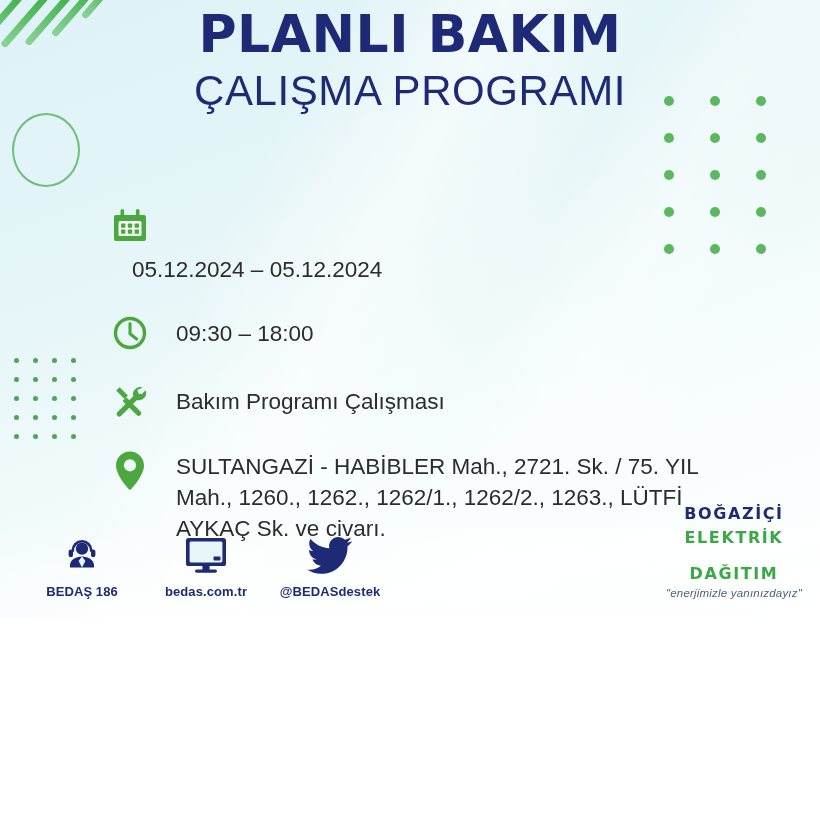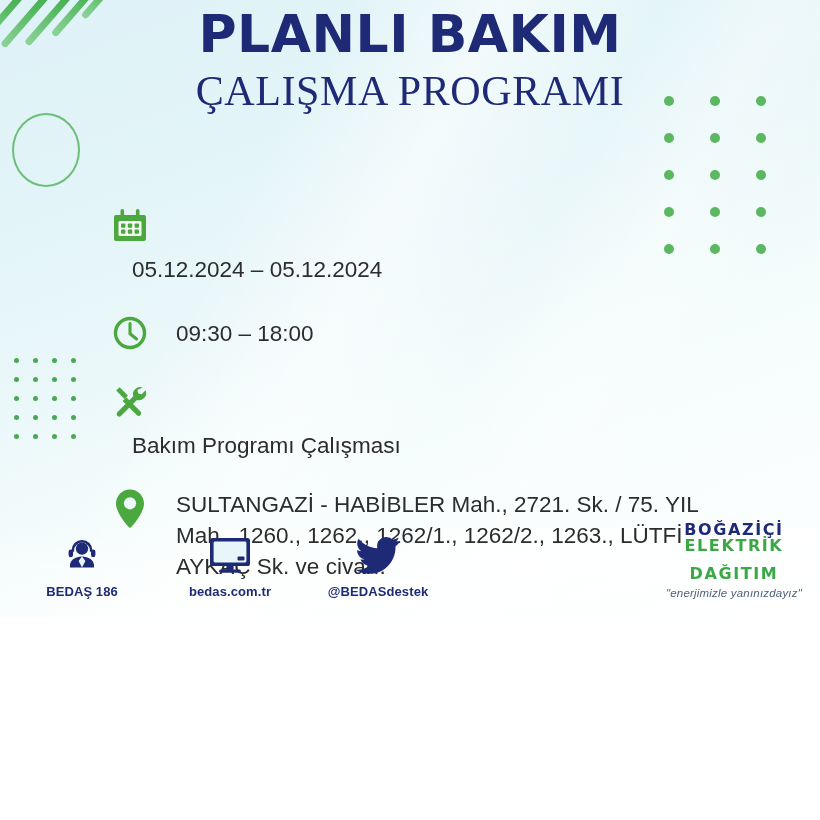--- a/index.html
+++ b/index.html
@@ -116,21 +116,21 @@
     font-family: "DejaVu Sans", sans-serif;
     font-weight: 700;
     font-size: 51px;
     letter-spacing: 0.5px;
     color: #1f2a77;
     line-height: 1.06;
     margin: 0;
     transform: scaleX(1.02);
   }
   .subtitle {
-    font-family: Liberation Serif, serif;
+    font-family: Liberation Sans, sans-serif;
     font-weight: 400;
     font-size: 42px;
     letter-spacing: 0.6px;
     color: #1f2a77;
     line-height: 1.1;
     margin: 6px 0 12px 0;
   }
 
   
   .info {
@@ -155,31 +155,31 @@
   .row .txt {
     font-family: "Liberation Sans", sans-serif;
     font-size: 22.5px;
     color: #2c2c2c;
     line-height: 1.38;
     padding-top: 7px;
     padding-left: 24px;
   }
   .row-date   { margin-bottom: 26px; flex-direction: column; }
   .row-time   { margin-bottom: 24px; }
-  .row-work   { margin-bottom: 26px; flex-direction: column; }
+  .row-work   { margin-bottom: 26px; }
   .row-loc .txt { padding-top: 2px; max-width: 600px; }
 
   
   .footer {
     position: absolute;
     left: 34px;
     bottom: 18px;
     display: flex;
     align-items: flex-end;
-    gap: 52px;
+    gap: 28px;
   }
   .fitem {
     display: flex;
     flex-direction: column;
     align-items: center;
     width: 96px;
   }
   .fitem .fic {
     height: 44px;
     display: flex;
@@ -204,22 +204,22 @@
     line-height: 1;
   }
   .logo .l1, .logo .l2, .logo .l3 {
     font-family: "DejaVu Sans", sans-serif;
     font-weight: 700;
     font-size: 16px;
     letter-spacing: 1.6px;
     display: block;
   }
   .logo .l1 { color: #1f2a77; }
-  .logo .l2 { color: #3aa845; margin-top: 0; }
-  .logo .l3 { color: #3aa845; margin-top: 12px; }
+  .logo .l2 { color: #3aa845; margin-top: 8px; }
+  .logo .l3 { color: #3aa845; margin-top: 20px; }
   .logo .tag {
     display: block;
     margin-top: 6px;
     font-style: italic;
     font-size: 11.5px;
     color: #4d5f7a;
     letter-spacing: .2px;
   }
 </style>
 </head>

